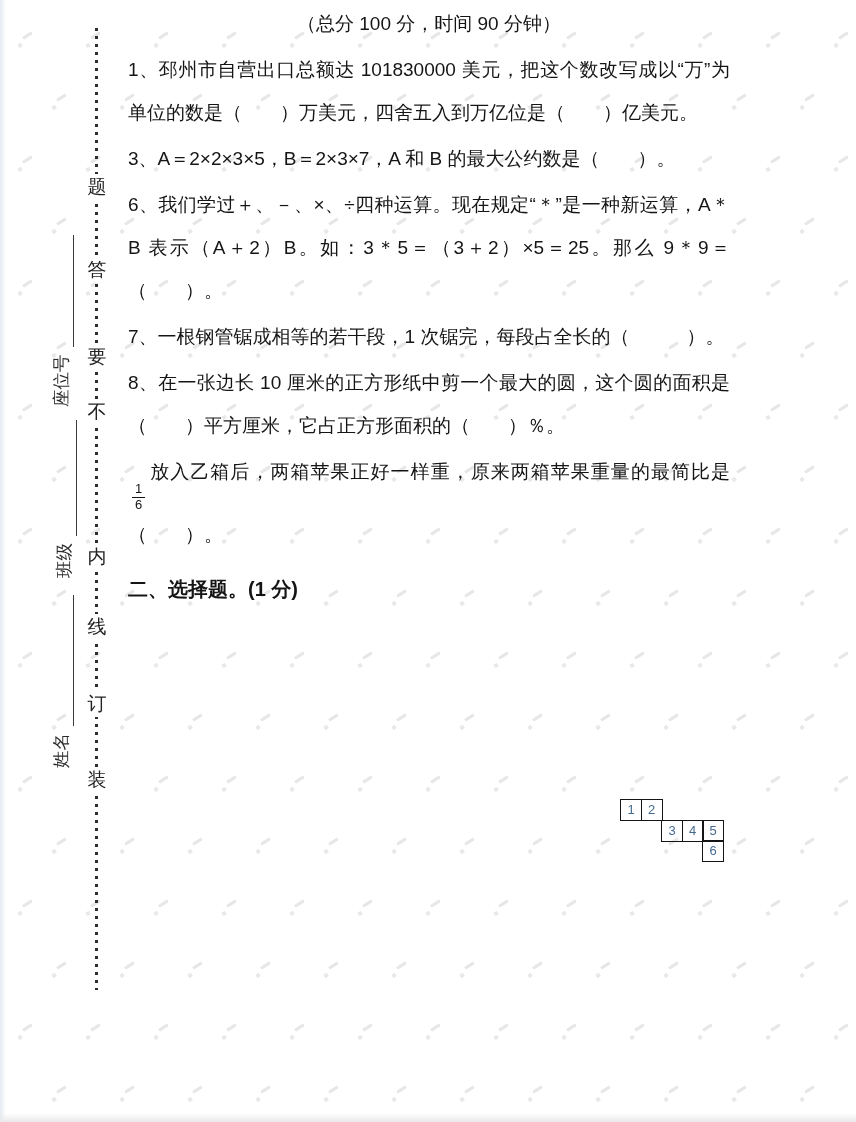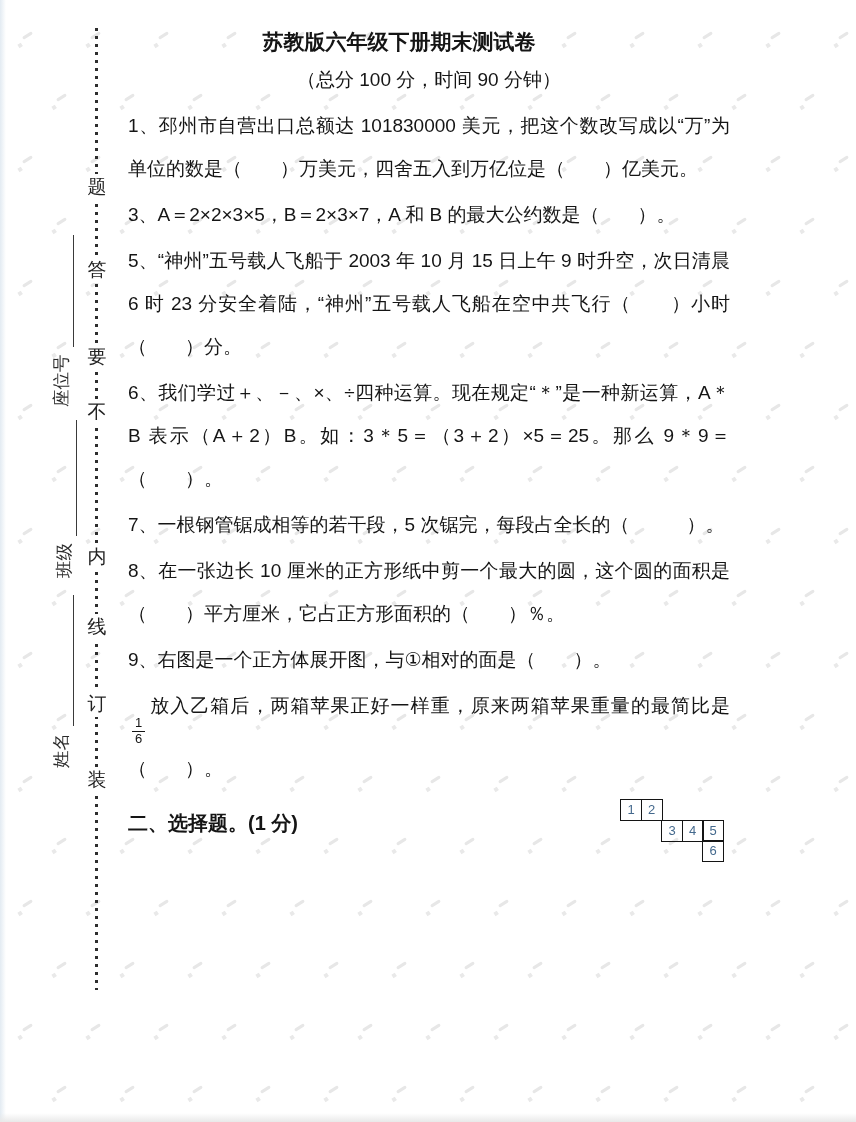--- a/index.html
+++ b/index.html
@@ -296,31 +296,28 @@
     <span class="bchar" style="top:257px">答</span>
     <span class="bchar" style="top:344px">要</span>
     <span class="bchar" style="top:399px">不</span>
     <span class="bchar" style="top:544px">内</span>
     <span class="bchar" style="top:614px">线</span>
     <span class="bchar" style="top:691px">订</span>
     <span class="bchar" style="top:767px">装</span>
   </div>
 
   <div class="content">
-    <h1 class="title">苏教版六年级下册期末测试卷</h1>
     <div class="subtitle">（总分 100 分，时间 90 分钟）</div>
 
 
     <p class="first">1、邳州市自营出口总额达 101830000 美元，把这个数改写成以“万”为单位的数是（　　）万美元，四舍五入到万亿位是（　　）亿美元。</p>
     <p>3、A＝2×2×3×5，B＝2×3×7，A 和 B 的最大公约数是（　　）。</p>
-    <p>5、“神州”五号载人飞船于 2003 年 10 月 15 日上午 9 时升空，次日清晨 6 时 23 分安全着陆，“神州”五号载人飞船在空中共飞行（　　）小时（　　）分。</p>
     <p>6、我们学过＋、－、×、÷四种运算。现在规定“＊”是一种新运算，A＊B 表示（A＋2）B。如：3＊5＝（3＋2）×5＝25。那么 9＊9＝（　　）。</p>
-    <p>7、一根钢管锯成相等的若干段，5 次锯完，每段占全长的（　　　）。</p>
+    <p>7、一根钢管锯成相等的若干段，1 次锯完，每段占全长的（　　　）。</p>
     <p>8、在一张边长 10 厘米的正方形纸中剪一个最大的圆，这个圆的面积是（　　）平方厘米，它占正方形面积的（　　）％。</p>
-    <p>9、右图是一个正方体展开图，与①相对的面是（　　）。</p>
     <p><span class="frac">
           <span class="num">1</span>
           <span class="den">6</span>
         </span><span>放入乙箱后，两箱苹果正好一样重，原来两箱苹果重量的最简比是（　　）。</span></p>
 
     <h2 class="sec-head">二、选择题。(1 分)</h2>
   </div>
 
   <div class="net">
     <div class="cell" style="left:0;top:0">1</div>

